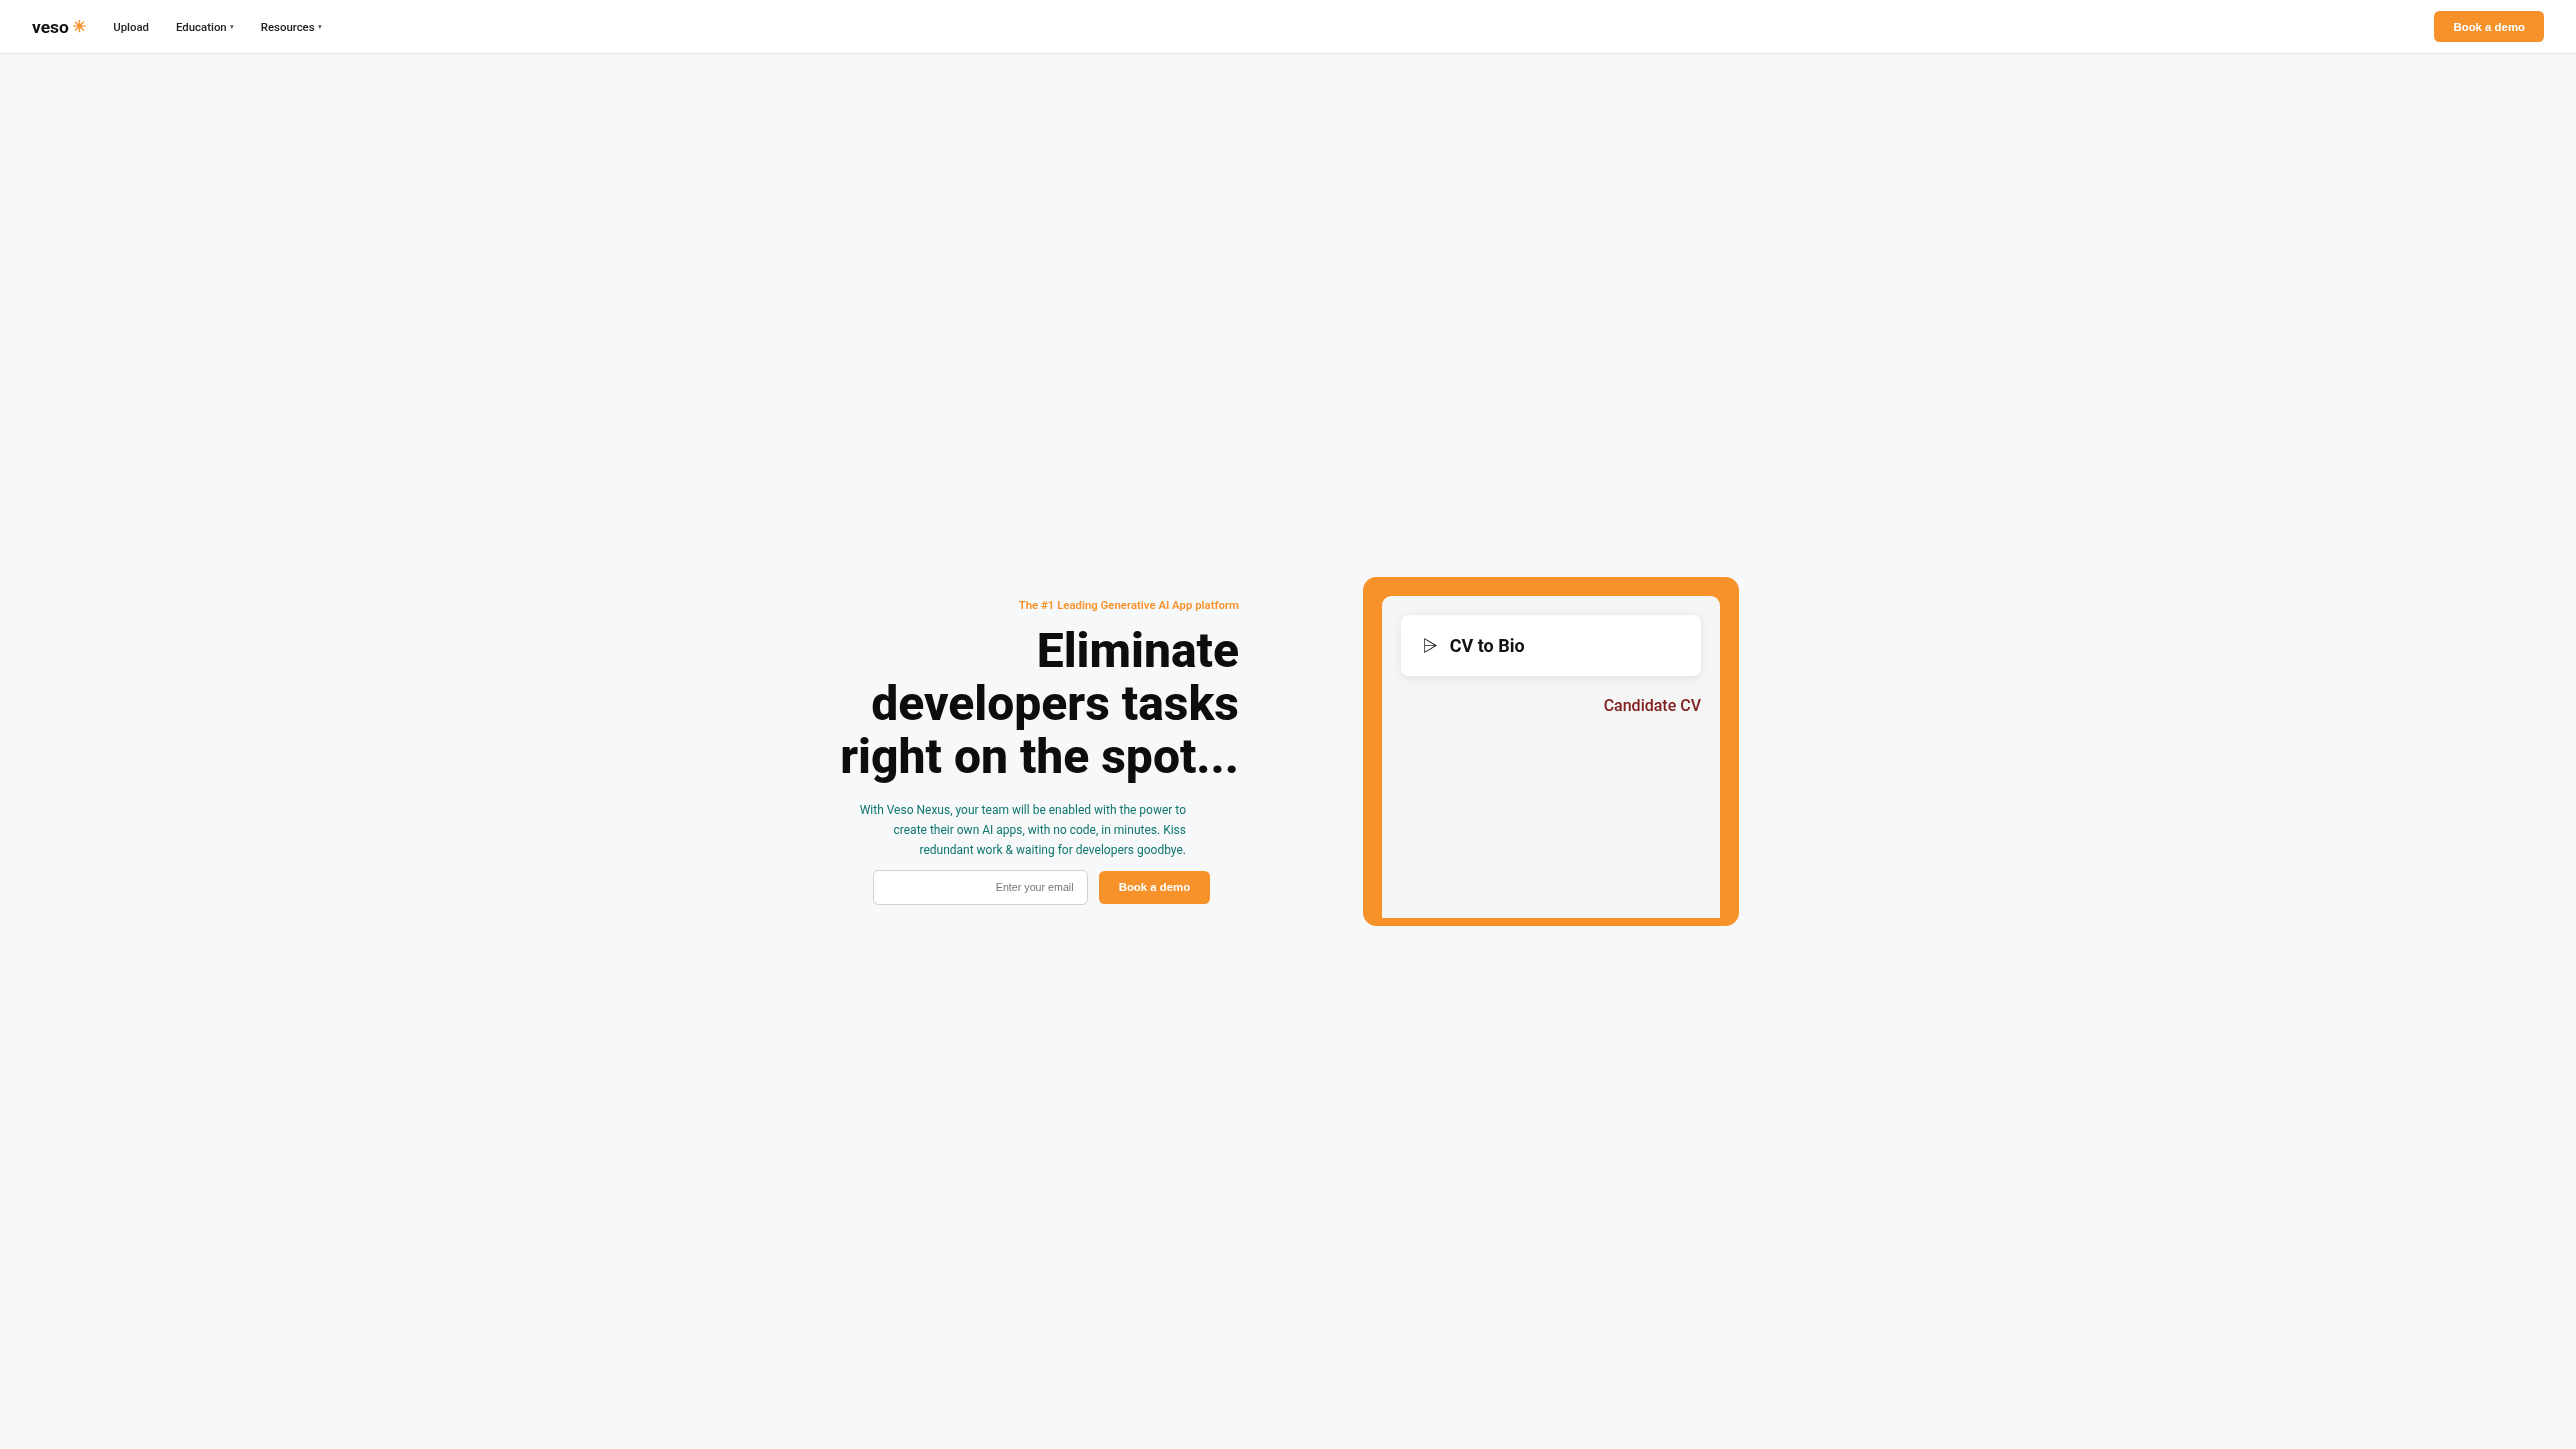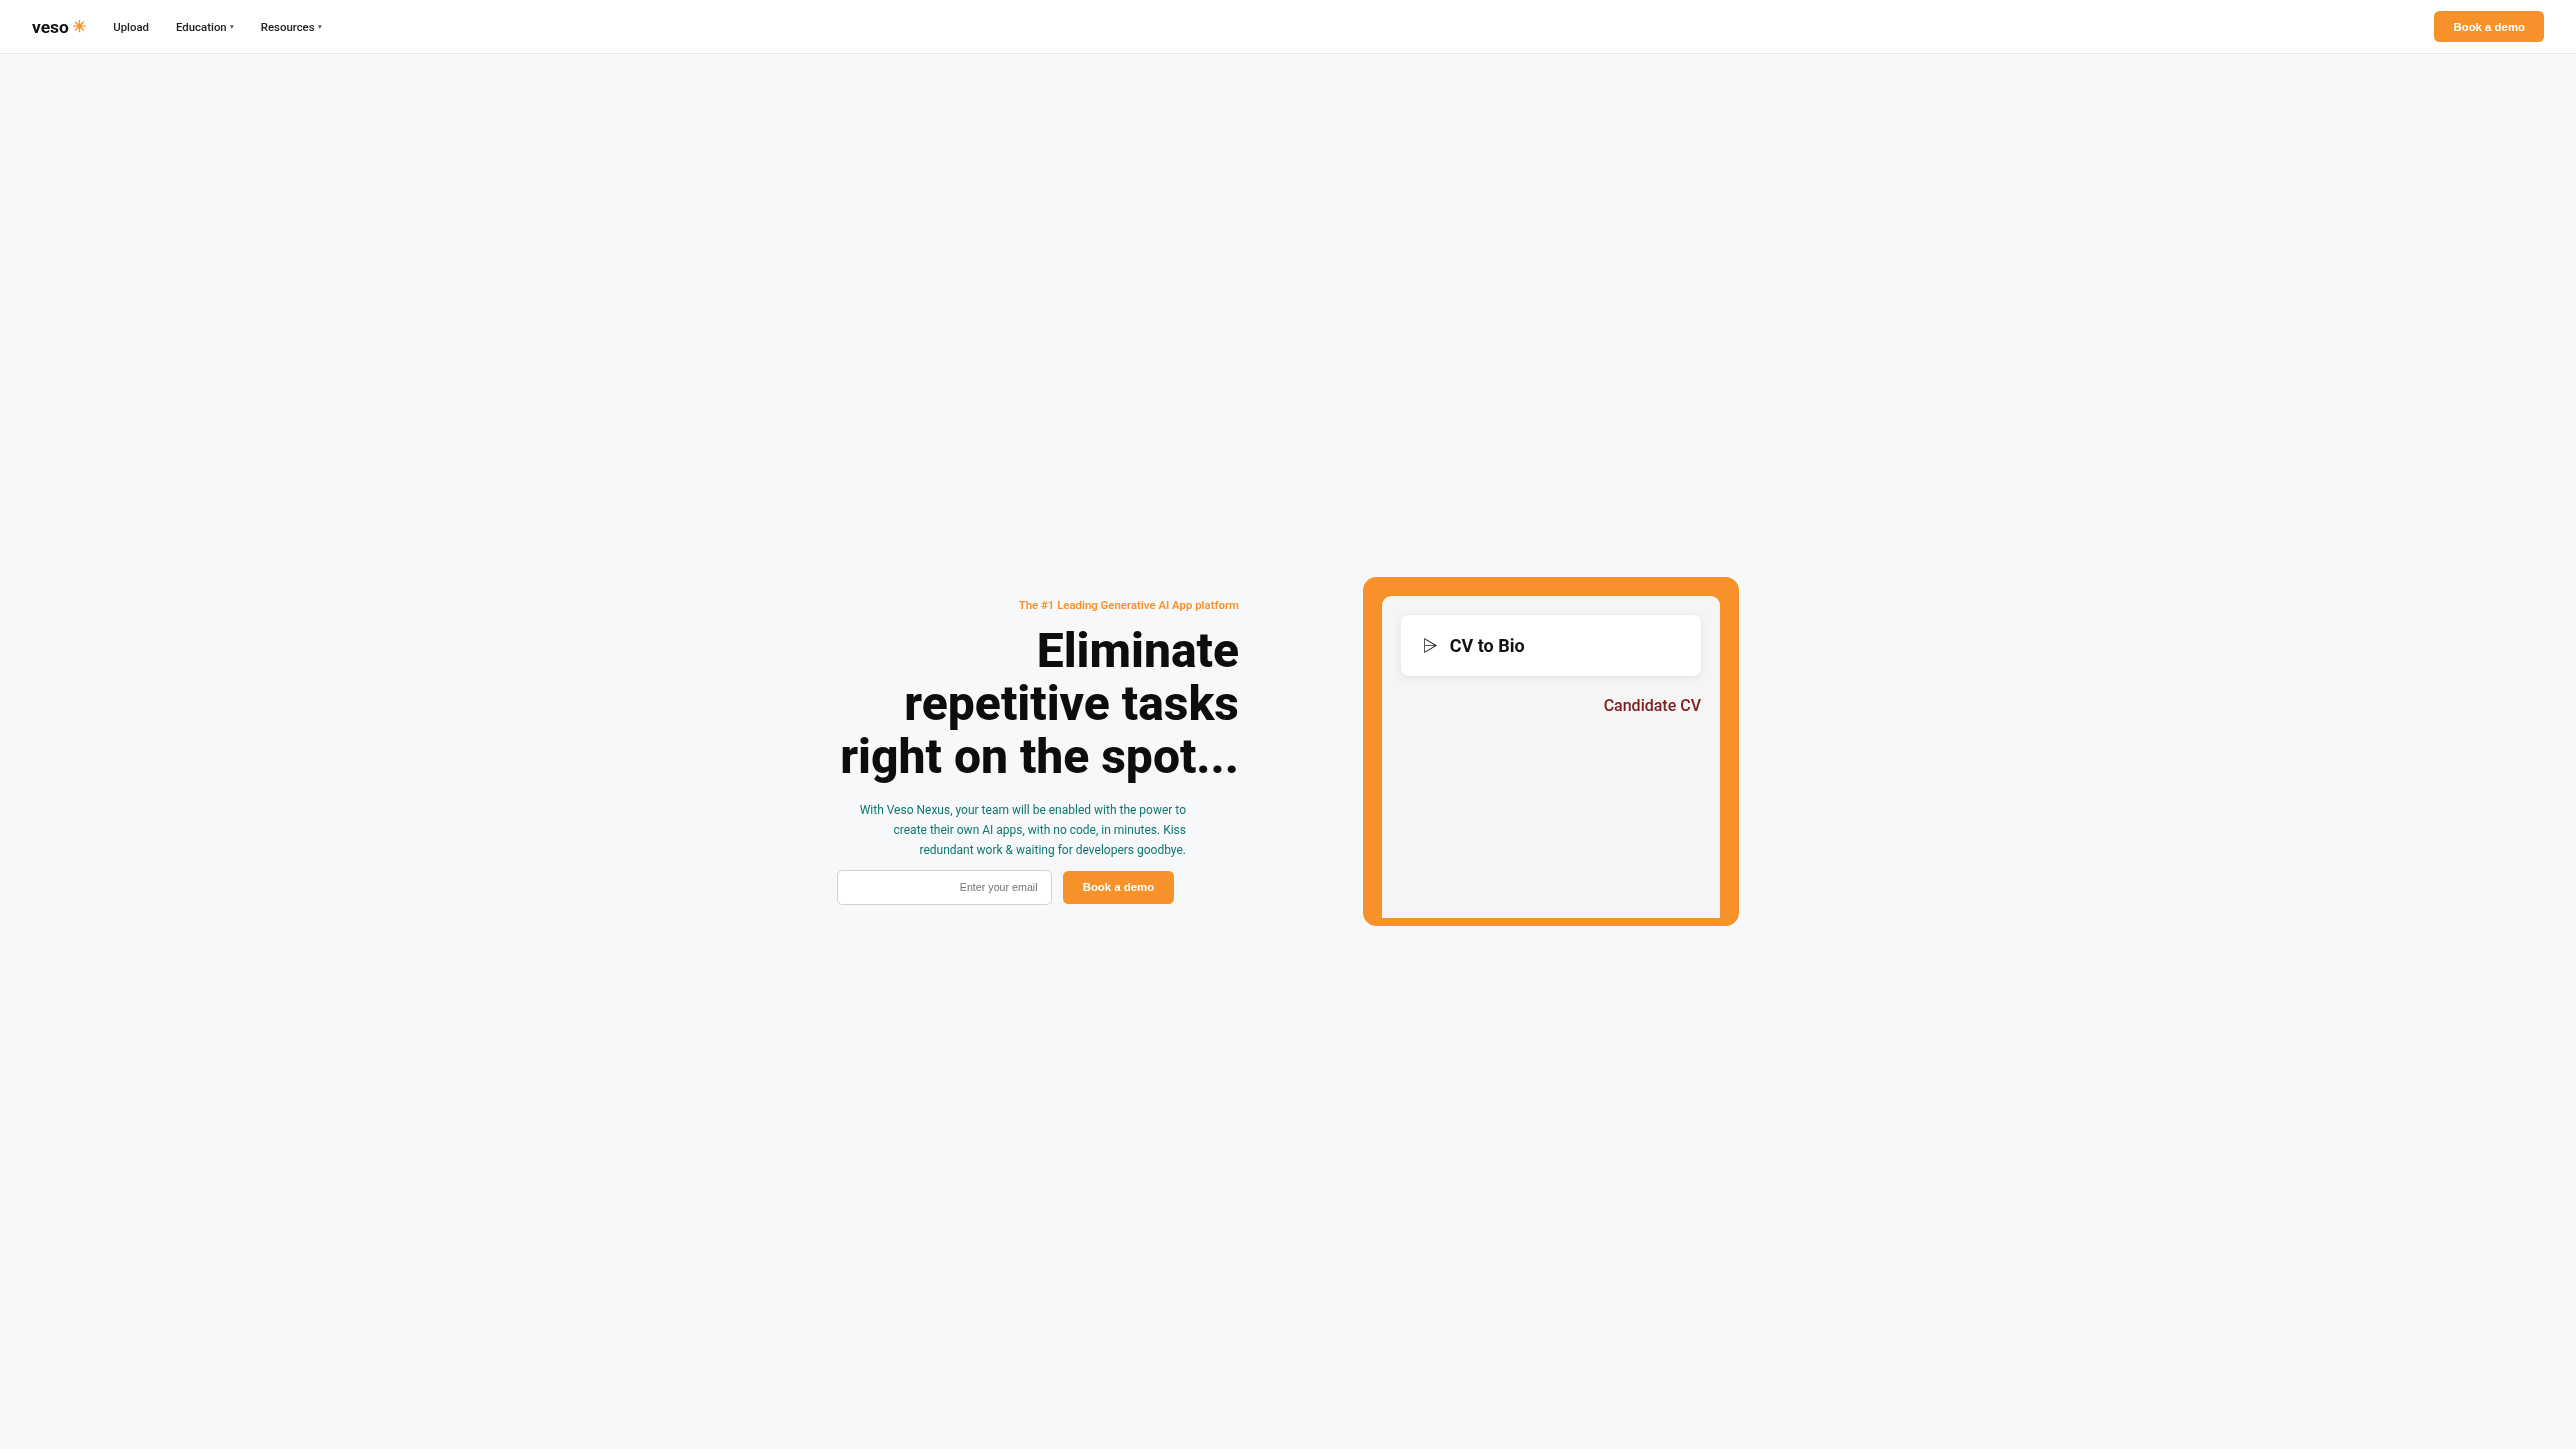--- a/index.html
+++ b/index.html
@@ -114,20 +114,21 @@
       color: #0f766e;
       line-height: 1.7;
       margin-bottom: 9px;
       max-width: 349px;
     }
 
     .hero-cta {
       display: flex;
       align-items: center;
       gap: 10.7px;
+      margin-left: 36px;
     }
 
     .email-input {
       border: 1px solid #d0d0d0;
       border-radius: 5.4px;
       padding: 10.7px 13.4px;
       font-size: 10.7px;
       color: #666;
       width: 215px;
       outline: none;
@@ -237,21 +238,21 @@
       <span>Resources</span>
       <span class="chevron">▾</span>
     </a>
   </div>
   <button class="book-demo-btn">Book a demo</button>
 </nav>
 
 <section class="hero">
   <div class="hero-left">
     <p class="hero-tagline">The #1 Leading Generative AI App platform</p>
-    <h1 class="hero-headline">Eliminate repetitive tasks right on the spot...</h1>
+    <h1 class="hero-headline">Eliminate developers tasks right on the spot...</h1>
     <p class="hero-description">With Veso Nexus, your team will be enabled with the power to create their own AI apps, with no code, in minutes. Kiss redundant work &amp; waiting for developers goodbye.</p>
     <div class="hero-cta">
       <input class="email-input" type="email" placeholder="Enter your email" style="">
       <button class="cta-btn">Book a demo</button>
     </div>
   </div>
 
   <div class="hero-right">
     <div class="app-card-wrapper">
       <div class="app-card-inner">

